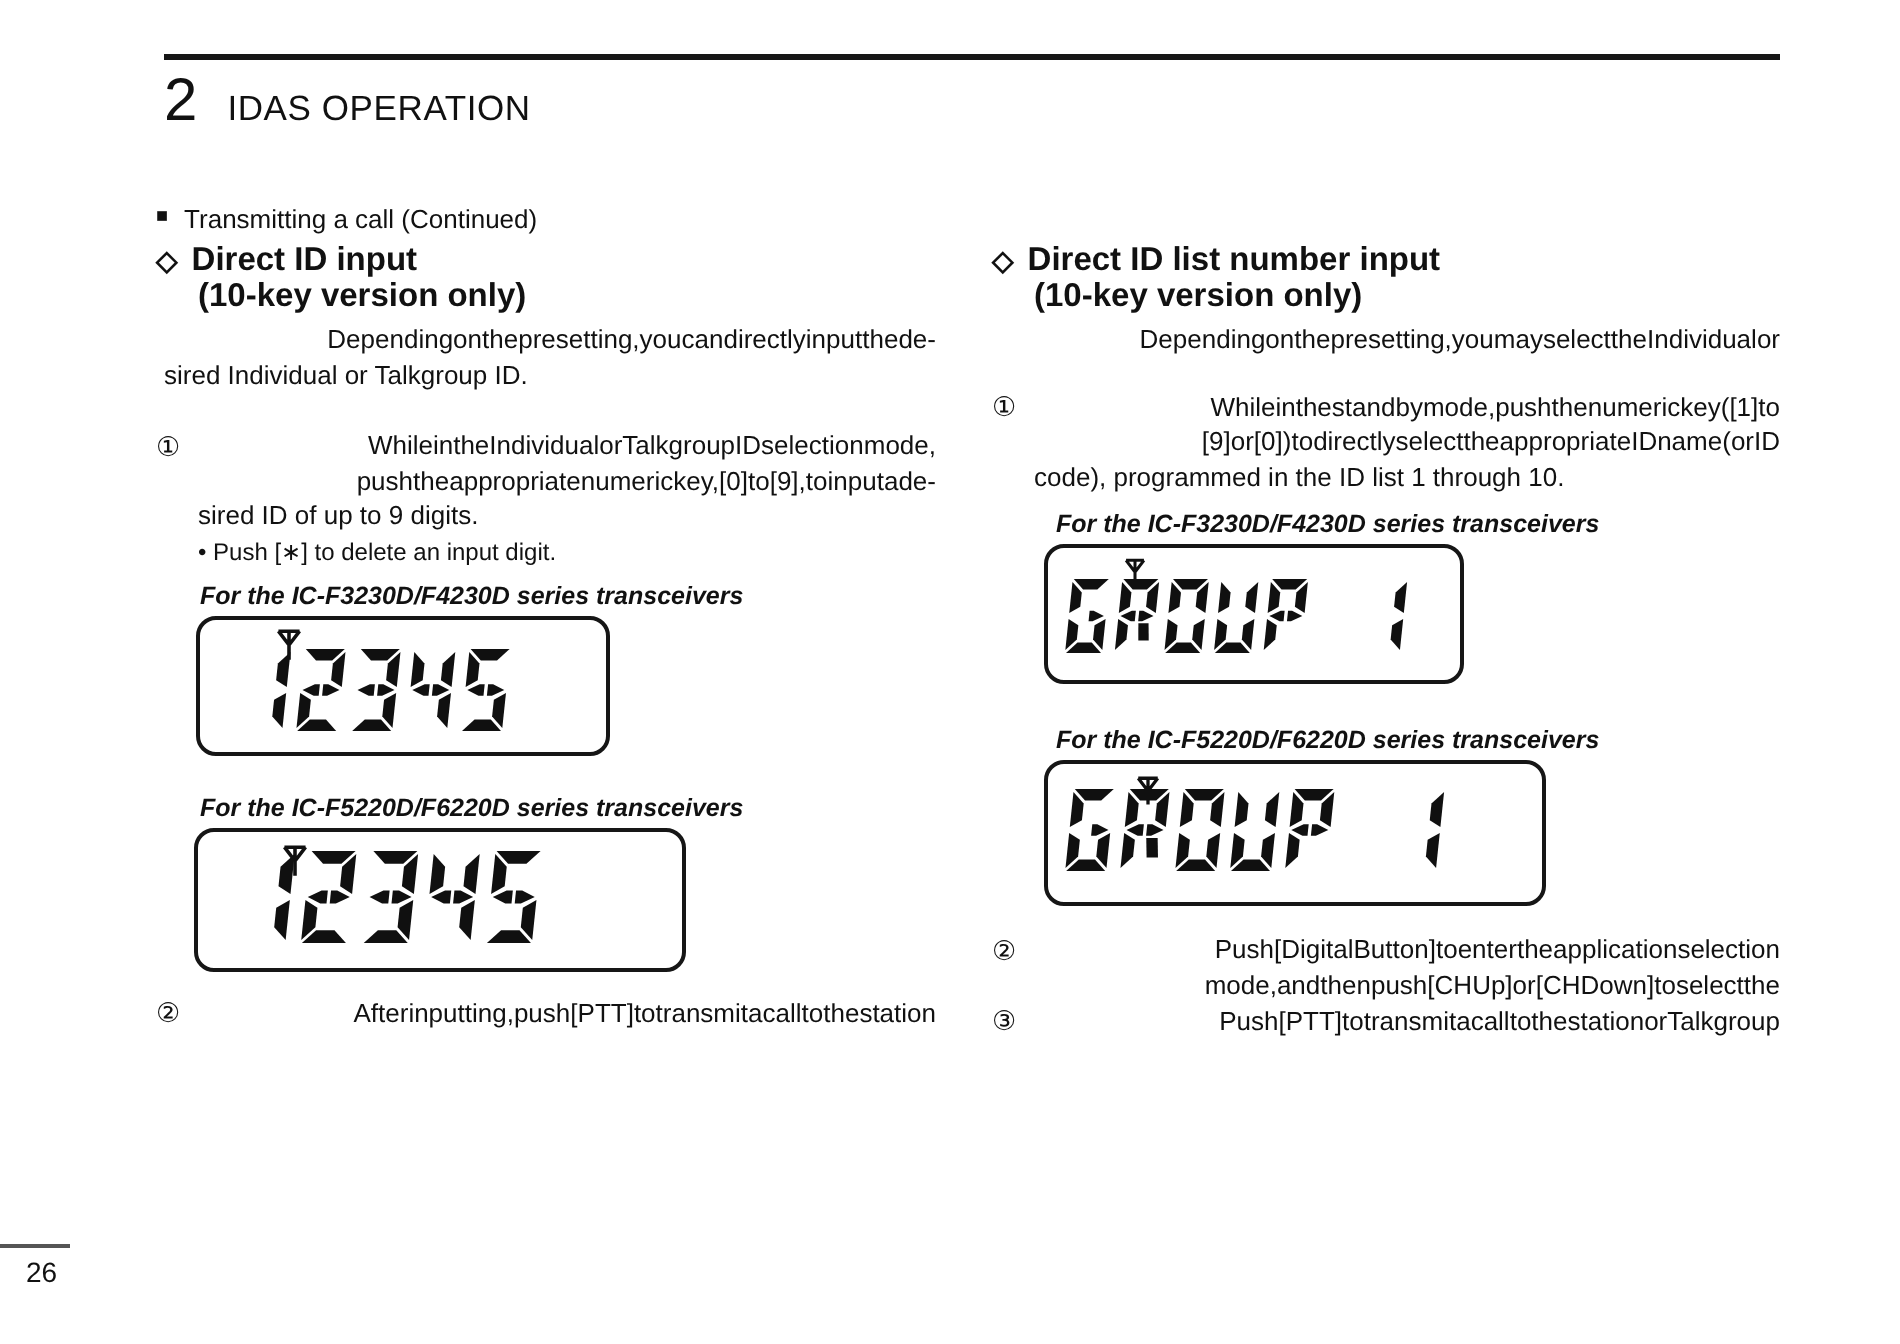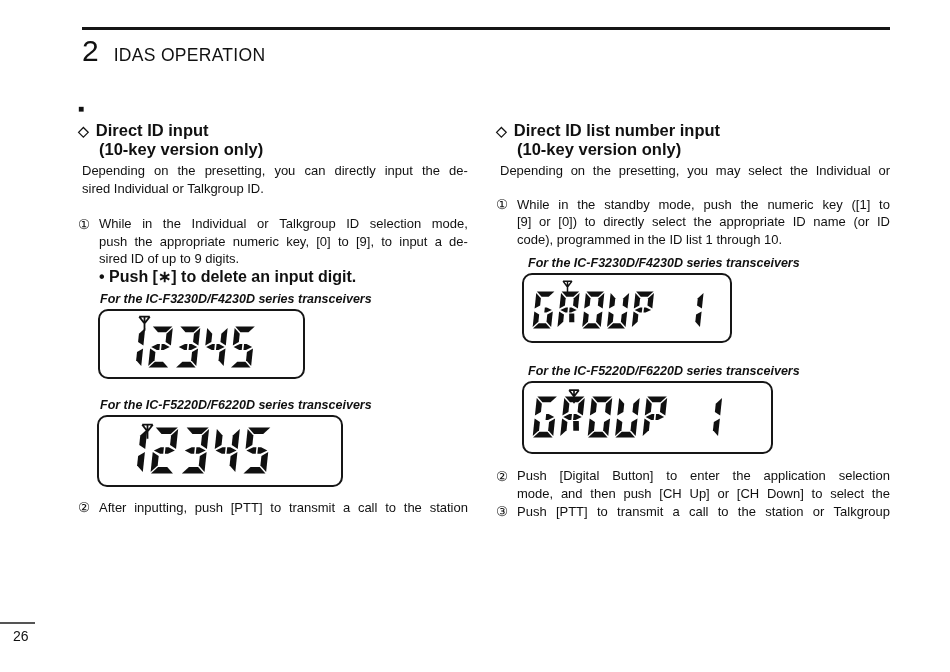--- a/index.html
+++ b/index.html
@@ -18,25 +18,25 @@
 
   .continued { display:flex; align-items:center; font-size:13px; line-height:16px; margin-bottom:3px; }
   .sq { font-size:10px; margin-right:8px; position:relative; top:-1px; }
 
   .heading { display:flex; align-items:baseline; font-weight:bold; font-size:16.5px; line-height:18px; }
   .diamond { font-size:14px; margin-right:7px; font-weight:bold; }
   .heading-sub { font-weight:bold; font-size:16.5px; line-height:18px; padding-left:21px; margin-bottom:4px; }
 
   .para { padding-left:4px; }
   .pline { font-size:13px; line-height:17.6px; white-space:pre; }
-  .pline.j { display:flex; justify-content:space-between; }
+  .pline.j { display:flex; justify-content:flex-end; }
 
   .step { position:relative; padding-left:21px; }
   .step-num { position:absolute; left:0; top:0.5px; font-size:13.5px; line-height:17.6px; }
-  .note { font-size:16px; line-height:16px; margin-top:1px;font-weight:bold; }
+  .note { font-size:12px; line-height:16px; margin-top:1px; }
 
   .caption { font-weight:bold; font-style:italic; font-size:12.5px; line-height:14px; white-space:nowrap; }
 
   .lcd { position:relative; border:2px solid #161616; border-radius:10px; background:#fff; }
   .lcd .ant { position:absolute; }
   .lcd .lcd-text { position:absolute; }
   .lcd-a { width:203px; height:66px; margin:3px 0 0 20px; }
   .lcd-a .ant { left:38px; top:4px; width:13px; height:17px; }
   .lcd-a .lcd-text { left:20px; bottom:5px; }
   .lcd-b { width:242px; height:68px; margin:3px 0 0 19px; }
@@ -69,20 +69,21 @@
 
   <div class="top-rule"></div>
   <div class="chapter">
     <span class="chapter-num">2</span>
     <span class="chapter-title">IDAS OPERATION</span>
   </div>
 
   <div class="col col-left">
     <div class="continued">
       <span class="sq">■</span>
+      <span>Transmitting a call (Continued)</span>
     </div>
     <div class="heading">
       <span class="diamond">◇</span>
       <span>Direct ID input</span>
     </div>
     <div class="heading-sub">(10-key version only)</div>
     <div class="para">
         <div class="pline j"><span>Depending</span><span>on</span><span>the</span><span>presetting,</span><span>you</span><span>can</span><span>directly</span><span>input</span><span>the</span><span>de-</span></div>
         <div class="pline">sired Individual or Talkgroup ID.</div>
       </div>

